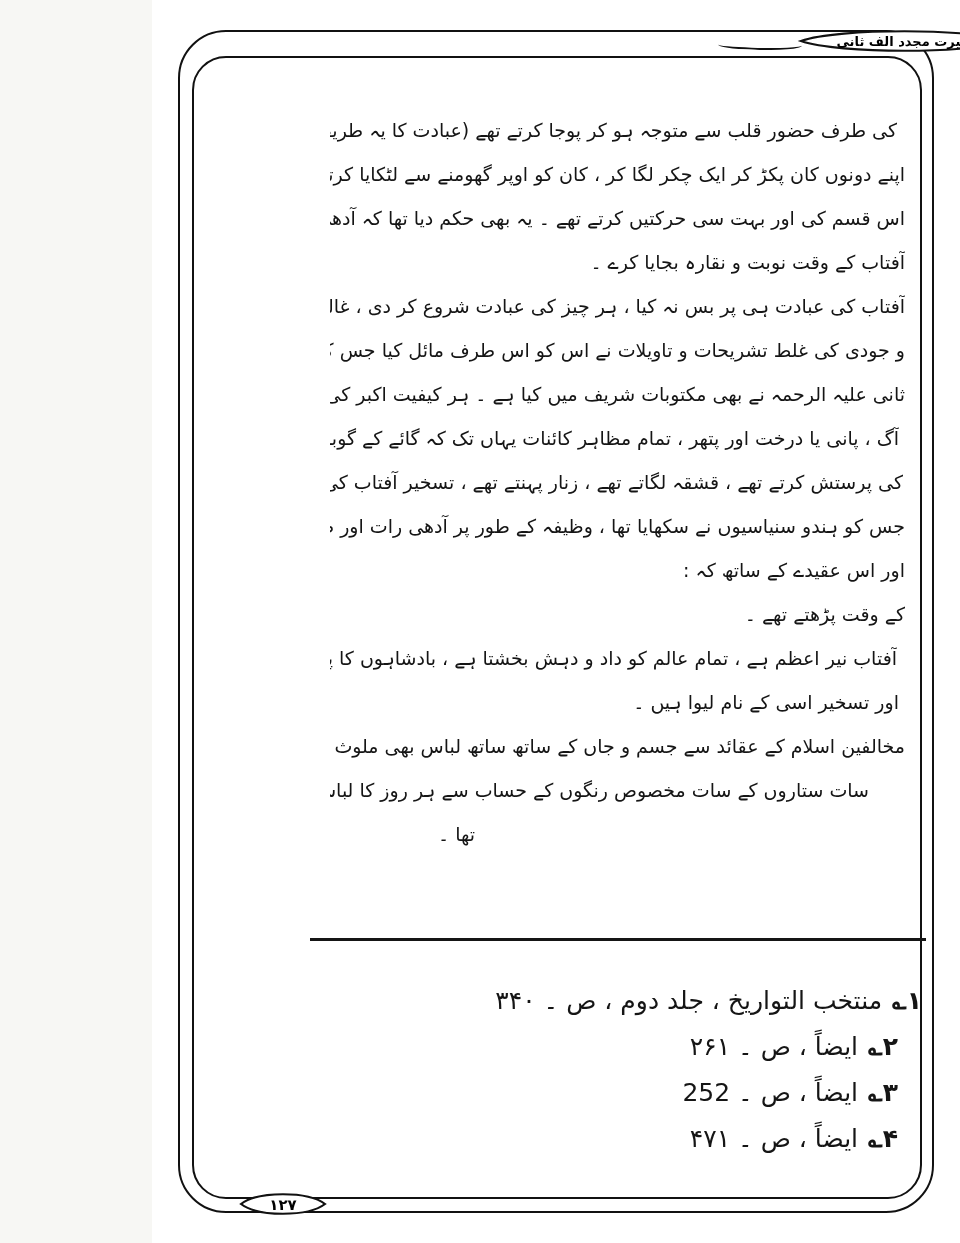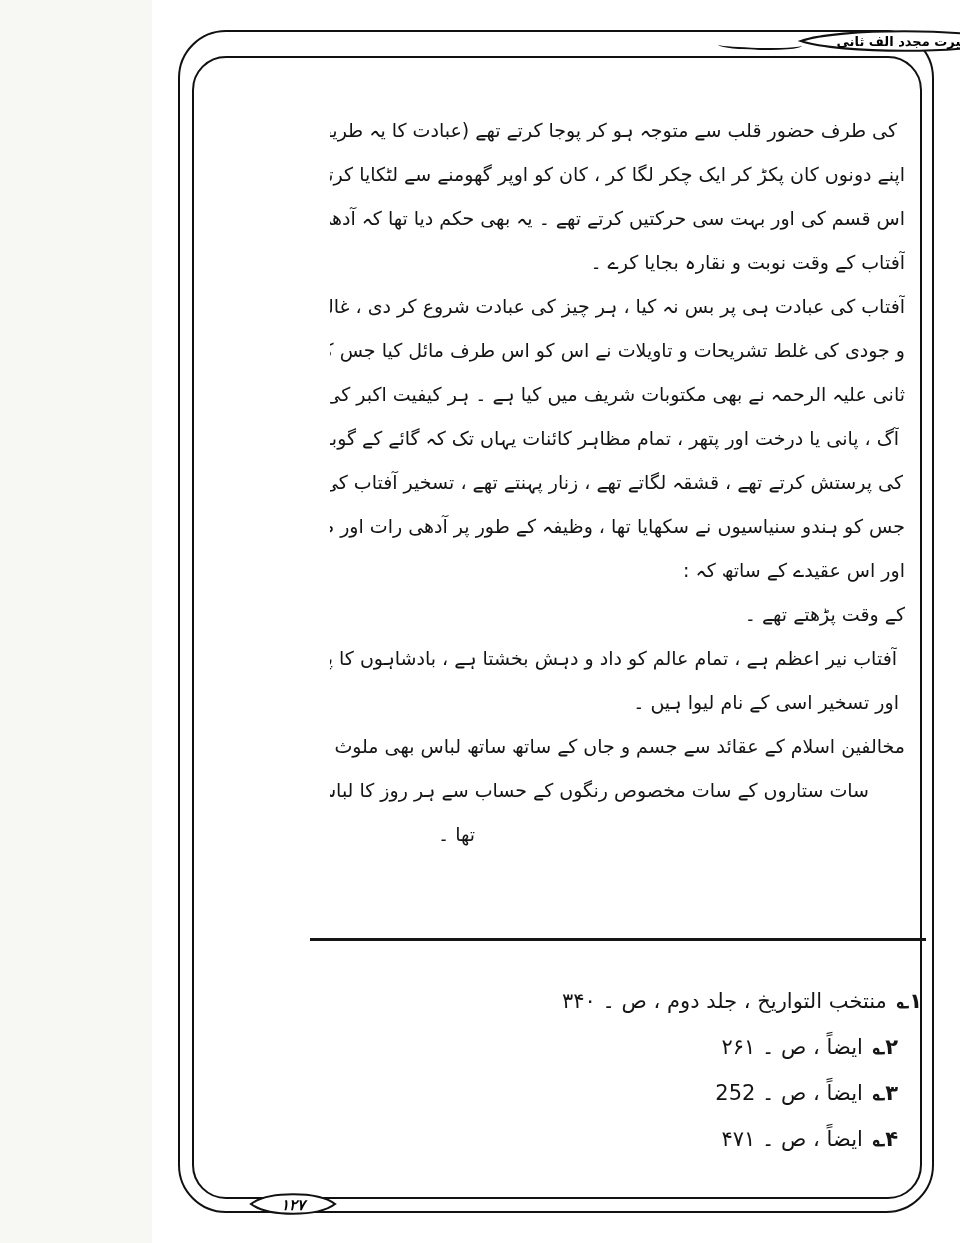--- a/index.html
+++ b/index.html
@@ -48,27 +48,27 @@
   .footnote-rule{
     position:absolute;left:158px;top:938px;width:616px;height:3px;
     background:#151515;
   }
   
   .footnotes{
     position:absolute;left:178px;top:978px;width:592px;
     direction:rtl;text-align:right;
   }
   .footnote{
-    height:46px;line-height:46px;font-size:21px;white-space:nowrap;overflow:hidden;
+    height:46px;line-height:46px;font-size:25px;white-space:nowrap;overflow:hidden;
   }
   .footnote.indent{margin-right:24px;}
   .fn-marker{margin-left:10px;font-weight:bold;}
   
   .page-badge{
-    position:absolute;left:96px;top:1188px;width:90px;height:32px;z-index:5;font-style:italic;
+    position:absolute;left:86px;top:1188px;width:90px;height:32px;z-index:5;
   }
   .page-badge text{
     font-family:"DejaVu Sans", sans-serif;font-weight:bold;
   }
 </style>
 </head>
 <body>
 
 <div class="page">
 

